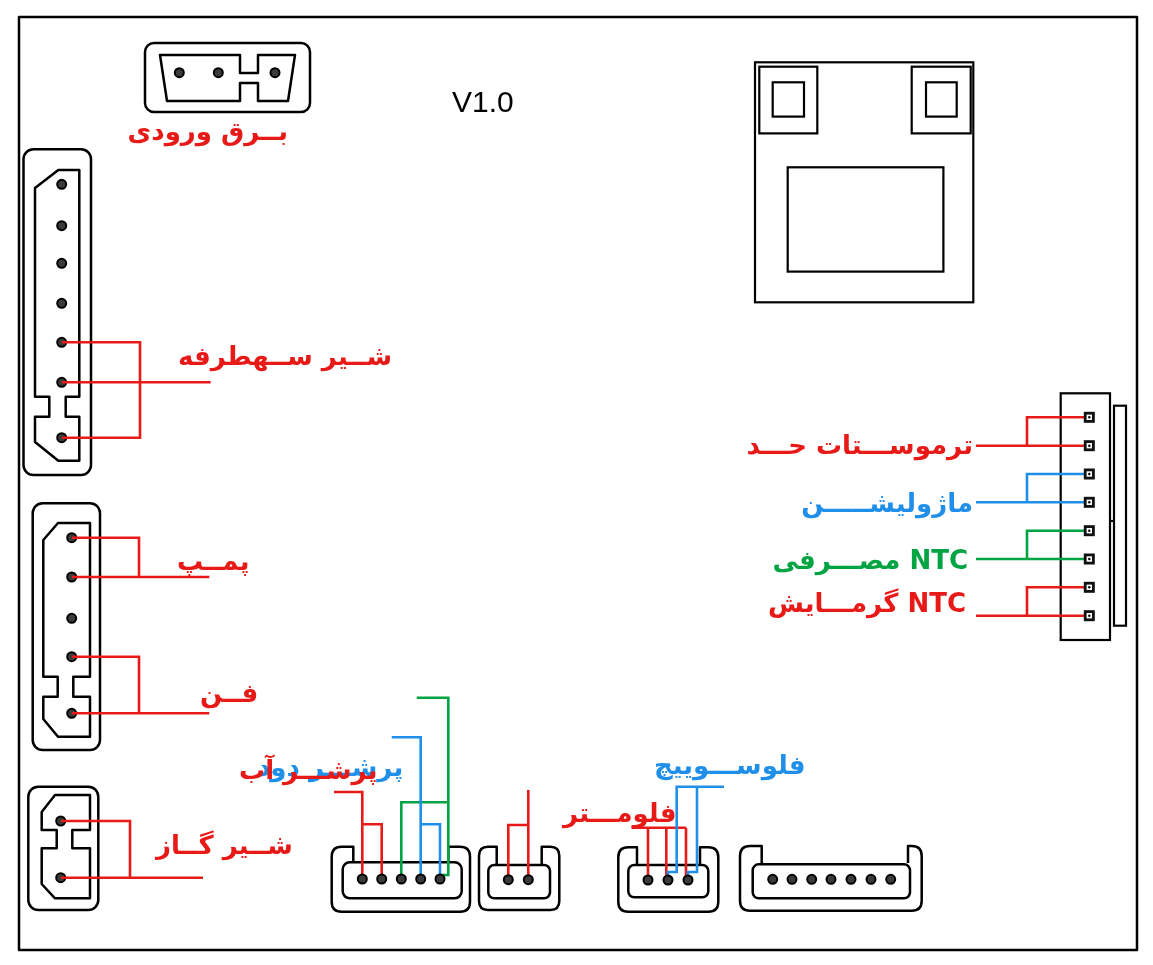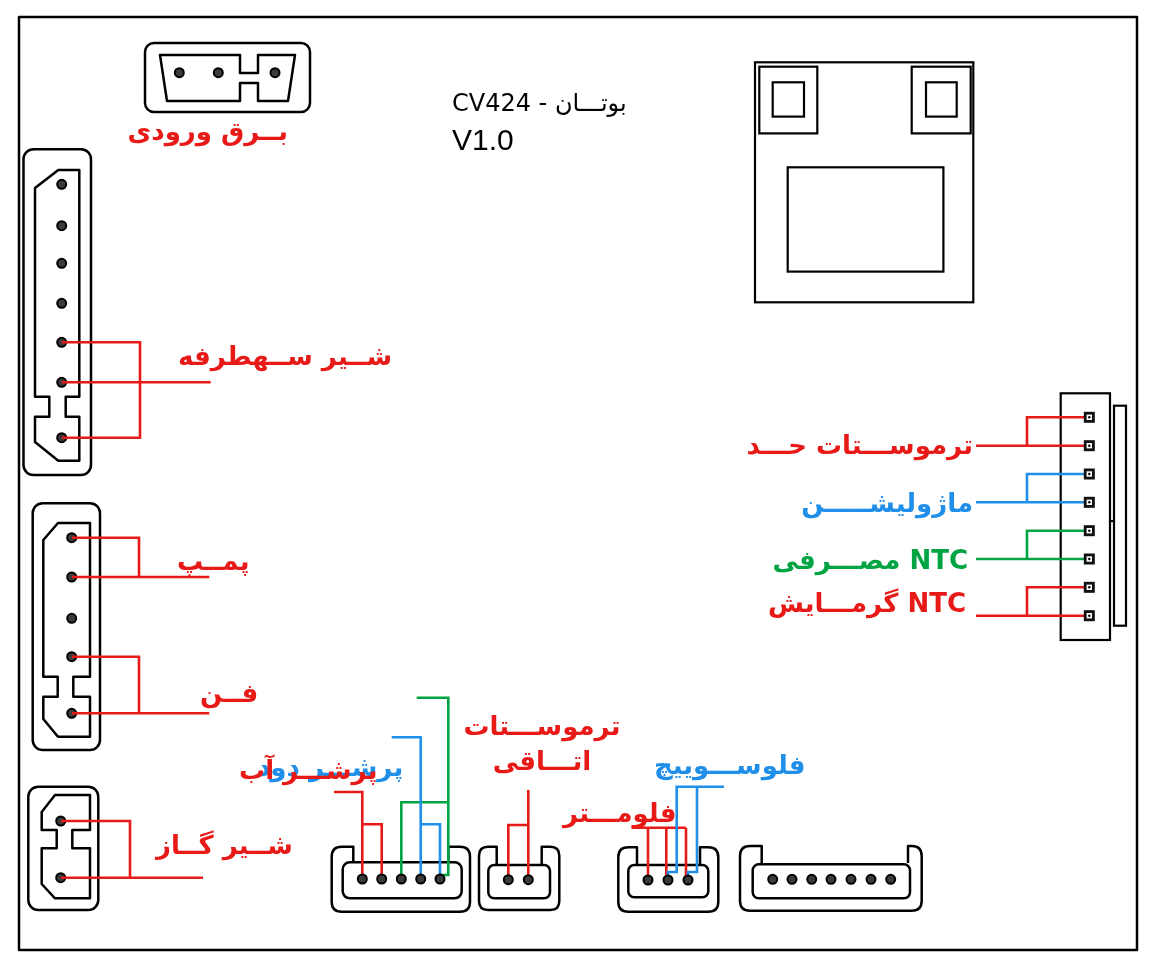--- a/index.html
+++ b/index.html
@@ -196,41 +196,38 @@
       </g>
       <g>
         <rect x="1083.8" y="610.2" width="11" height="11" fill="#111"></rect>
         <rect x="1086.6" y="613" width="5.4" height="5.4" fill="#fff"></rect>
         <circle cx="1089.3" cy="615.7" r="1.2" fill="#000"></circle>
       </g>
     </g>
   </svg>
 
   <div id="title-block">
-    <div id="model">بوتـــان - CV424</div>
     <div id="version">V1.0</div>
   </div>
 
   <div class="plabel" style="left:170px;top:116px;width:118px;text-align:center;">بــرق ورودی</div>
 
   <div class="plabel" style="left:178px;top:341px;">شــیر ســهطرفه</div>
 
   <div class="plabel" style="left:177px;top:546px;">پمــپ</div>
 
   <div class="plabel" style="left:200px;top:678px;">فــن</div>
 
   <div class="plabel" style="left:156px;top:830px;">شــیر گــاز</div>
 
 
   <div class="plabel blue" style="left:257px;top:752px;">پرشـــر دود</div>
 
   <div class="plabel" style="left:239px;top:755px;">پرشـــر آب</div>
 
-  <div class="plabel center" style="left:462px;top:709px;width:160px;line-height:35px;white-space:pre-line;">ترموســـتات
-اتـــاقی</div>
 
   <div class="plabel" style="left:563px;top:798px;">فلومـــتر</div>
 
   <div class="plabel blue" style="left:654px;top:750px;">فلوســـوییچ</div>
 
   <div class="plabel" style="left:794px;top:430px;width:179px;text-align:center;">ترموســـتات حـــد</div>
 
   <div class="plabel blue" style="left:839px;top:488px;width:134px;text-align:center;">ماژولیشـــــن</div>
 
   <div class="plabel green" style="left:802px;top:545px;width:166px;text-align:center;">NTC مصـــرفی</div>

